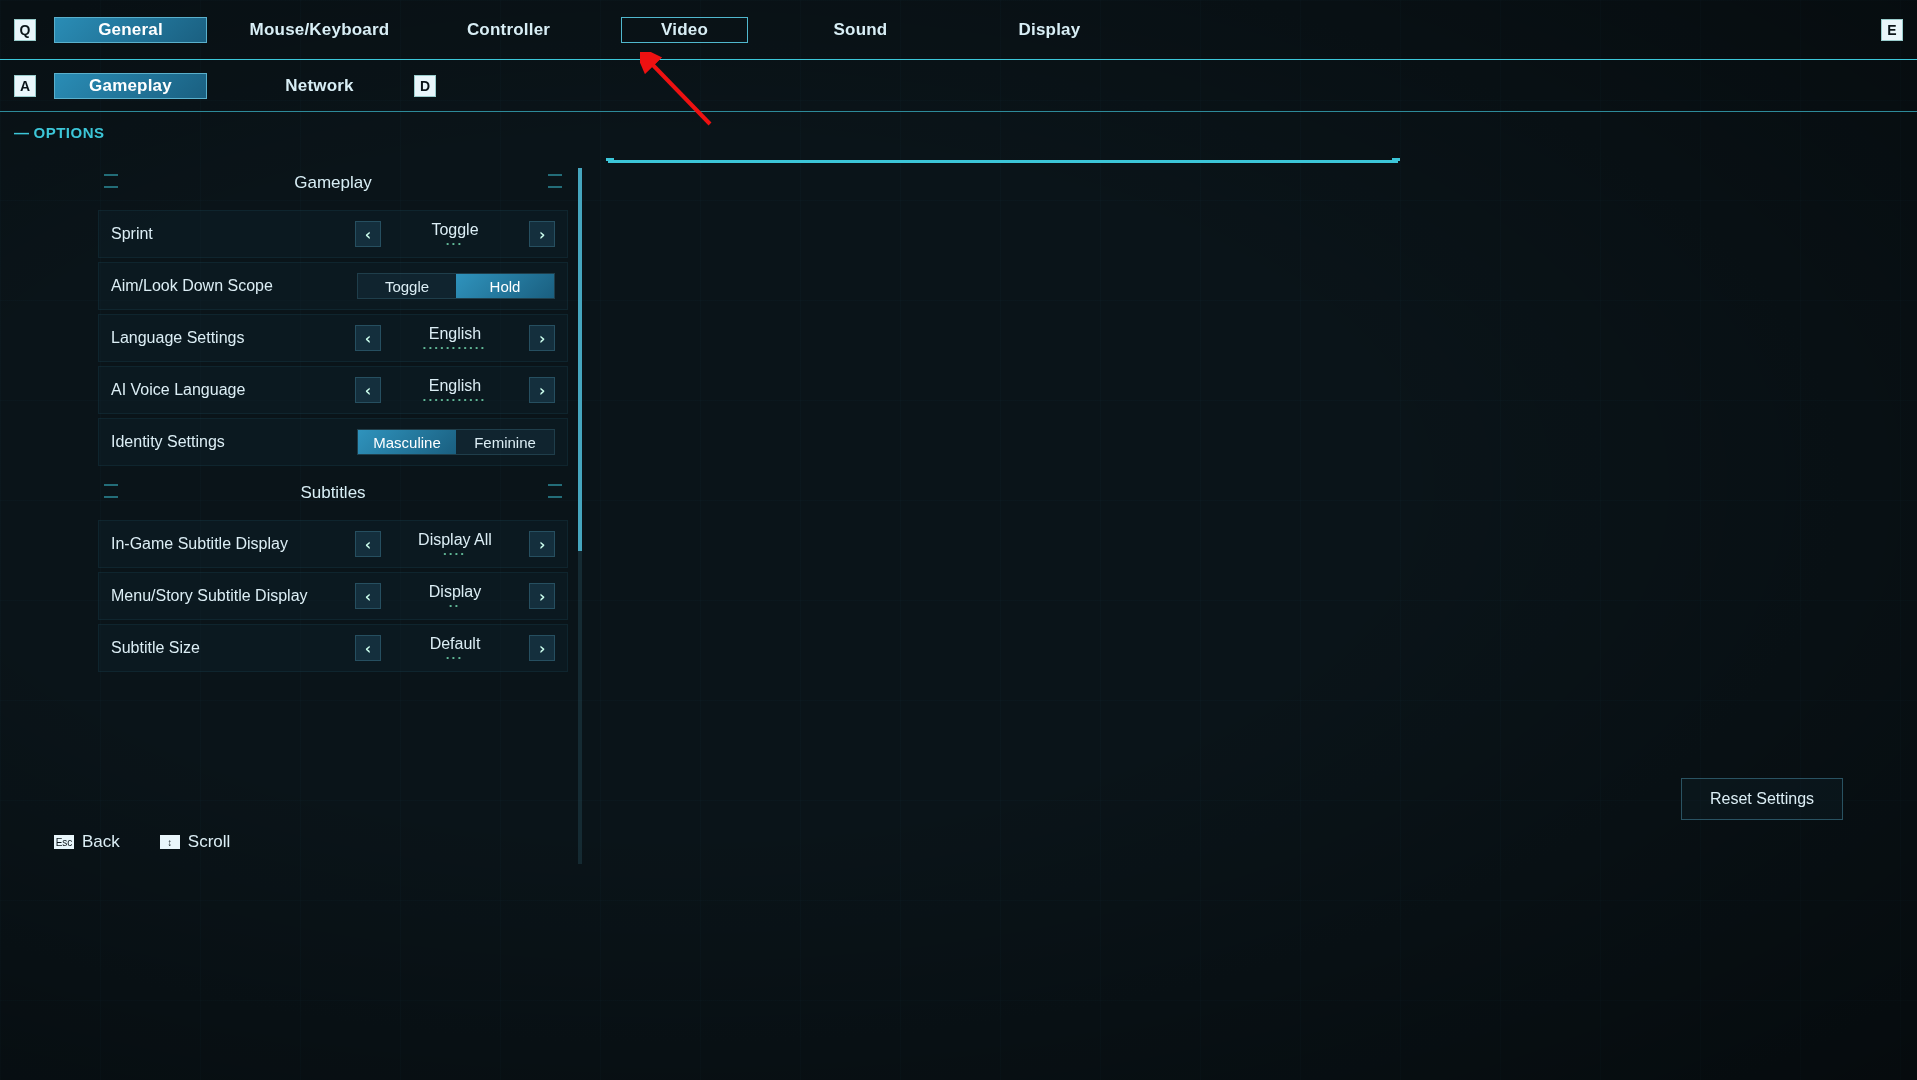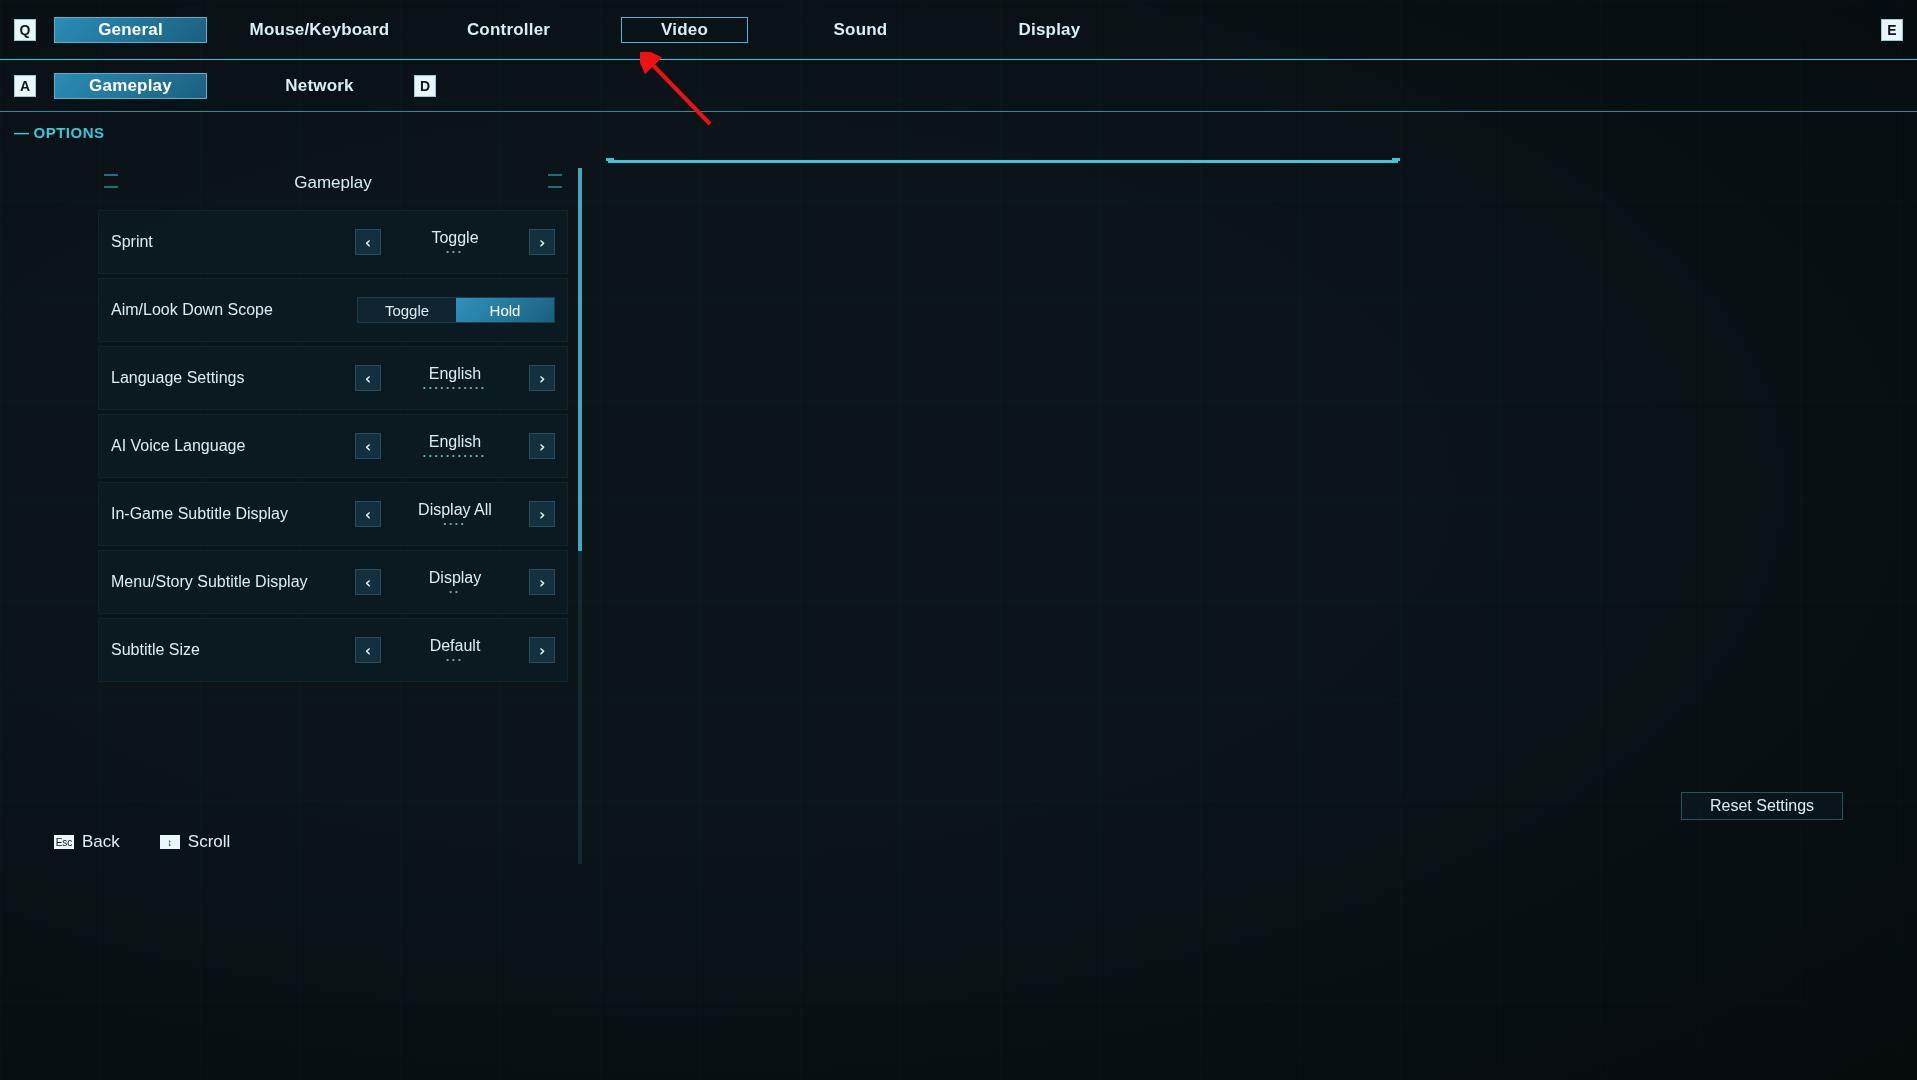--- a/index.html
+++ b/index.html
@@ -28,38 +28,38 @@
 .right-col{flex:1;max-width:790px;position:relative}
 
 .scroll-track{position:absolute;right:-14px;top:8px;bottom:8px;width:4px;background:rgba(90,176,204,.15)}
 .scroll-thumb{position:absolute;left:0;right:0;top:0;height:55%;background:#46a6bf}
 
 .listwrap{height:100%;overflow:hidden}
 .section-title{height:46px;display:flex;align-items:center;justify-content:center;font-size:17px;font-weight:500;color:#d8eef5;position:relative;margin-bottom:4px}
 .section-title::before,.section-title::after{content:"";position:absolute;width:14px;height:10px;border-top:2px solid #3cc6d8;border-bottom:2px solid #3cc6d8;opacity:.5}
 .section-title::before{left:6px;top:14px}
 .section-title::after{right:6px;top:14px}
-.rowitem{height:64px;display:flex;align-items:center;padding:0 12px;margin-bottom:4px;background:rgba(15,35,45,.35);border:1px solid rgba(60,150,180,.1)}
+.rowitem{height:48px;display:flex;align-items:center;padding:0 12px;margin-bottom:4px;background:rgba(15,35,45,.35);border:1px solid rgba(60,150,180,.1)}
 .rowitem .label{flex:1;font-size:16px;font-weight:500}
 .ctrl{width:200px;display:flex;align-items:center;justify-content:center;gap:0;position:relative}
 .arrow{width:26px;height:26px;background:rgba(30,70,90,.5);border:1px solid rgba(90,176,204,.25);color:#cfe;display:flex;align-items:center;justify-content:center;font-family:monospace;font-size:16px;font-weight:700;cursor:pointer}
 .value-wrap{flex:1;display:flex;flex-direction:column;align-items:center;justify-content:center;height:32px}
 .value{font-size:16px;font-weight:500}
 .dots{font-size:8px;letter-spacing:3px;color:#8fc;line-height:6px;margin-top:2px;opacity:.7}
 .seg{height:26px;display:flex;width:198px;border:1px solid rgba(90,176,204,.25)}
 .seg .segbtn{flex:1;display:flex;align-items:center;justify-content:center;font-size:15px;cursor:pointer;background:rgba(30,70,90,.25)}
 .seg .segbtn.on{background:linear-gradient(135deg,#2f93bd,#1a5f80);color:#fff}
 
 .right-border{position:absolute;left:0;right:0;top:0;height:3px;background:#3cc6d8}
 .right-border::before,.right-border::after{content:"";position:absolute;top:-2px;height:3px;width:8px;background:#3cc6d8}
 .right-border::before{left:-2px}
 .right-border::after{right:-2px}
 .right-content{height:560px}
 
-.reset-btn{position:absolute;right:74px;bottom:52px;width:162px;height:28px;display:flex;align-items:center;justify-content:center;border:1px solid rgba(90,176,204,.4);font-size:16px;font-weight:500;cursor:pointer;background:rgba(15,35,45,.3)}
+.reset-btn{position:absolute;right:74px;bottom:52px;width:162px;height:42px;display:flex;align-items:center;justify-content:center;border:1px solid rgba(90,176,204,.4);font-size:16px;font-weight:500;cursor:pointer;background:rgba(15,35,45,.3)}
 
 .footer{position:absolute;left:54px;bottom:20px;display:flex;align-items:center;gap:40px;font-size:17px;font-weight:500}
 .footer .fkey{width:20px;height:14px;background:#e9f6fb;color:#0a1419;font-size:10px;display:flex;align-items:center;justify-content:center;margin-right:8px}
 .footer .item{display:flex;align-items:center}
 
 .annot{position:absolute;left:640px;top:52px;pointer-events:none;z-index:10}
 .annot svg{display:block}
 </style>
 </head>
 <body>
@@ -135,20 +135,28 @@
             <div class="label">AI Voice Language</div>
             <div class="ctrl">
               <div class="arrow">‹</div>
               <div class="value-wrap">
                 <div class="value">English</div>
                 <div class="dots">•••••••••••</div>
               </div>
               <div class="arrow">›</div>
             </div>
           </div>
+          <div class="rowitem">
+            <div class="label">Identity Settings</div>
+            <div class="seg">
+              <div class="segbtn on">Masculine</div>
+              <div class="segbtn">Feminine</div>
+            </div>
+          </div>
+          <div class="section-title">Subtitles</div>
           <div class="rowitem">
             <div class="label">In-Game Subtitle Display</div>
             <div class="ctrl">
               <div class="arrow">‹</div>
               <div class="value-wrap">
                 <div class="value">Display All</div>
                 <div class="dots">••••</div>
               </div>
               <div class="arrow">›</div>
             </div>

